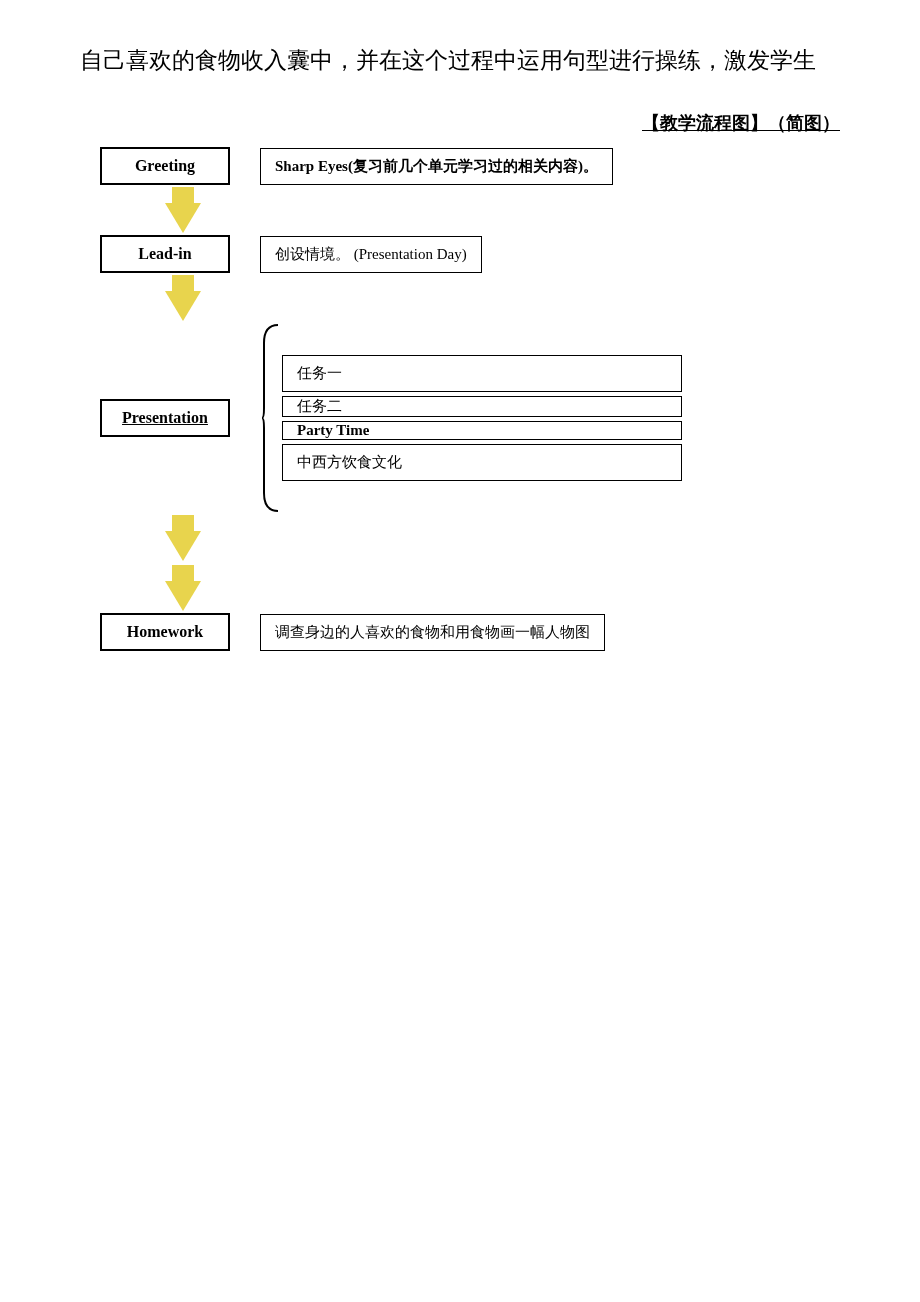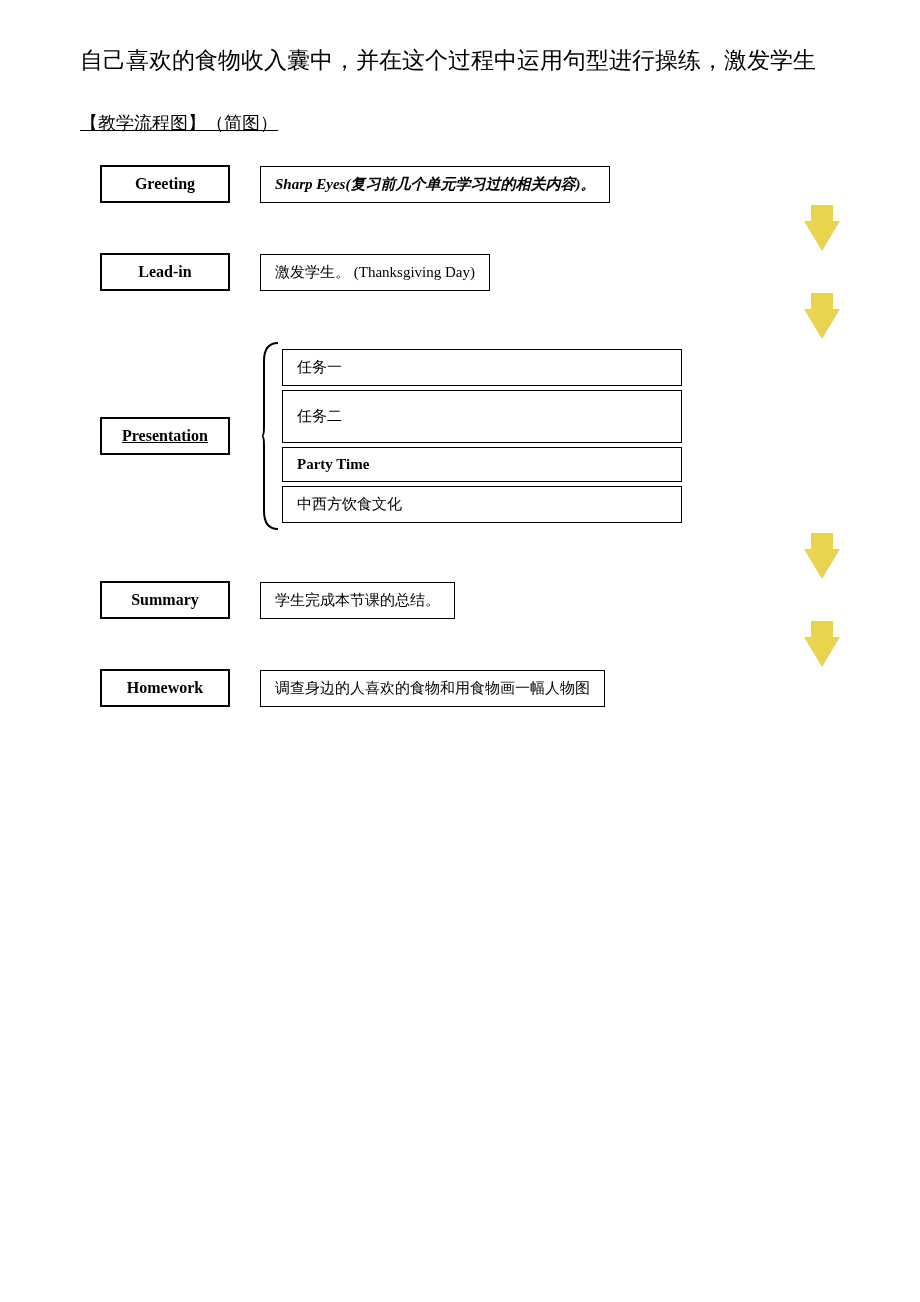--- a/index.html
+++ b/index.html
@@ -18,32 +18,33 @@
     }
 
     .intro-text {
       font-size: 23px;
       line-height: 1.8;
       margin-bottom: 30px;
     }
 
     .section-title {
       font-size: 18px;
-      font-weight: normal;
-      margin-bottom: 30px;
+      font-weight: bold;
+      margin-bottom: 12px;
+      text-align: right;
     }
 
     .underline-bold {
       text-decoration: underline;
     }
 
     .flowchart {
       display: flex;
       flex-direction: column;
-      align-items: flex-end;
+      align-items: flex-start;
       margin-left: 20px;
     }
 
     .flow-box {
       border: 2px solid #000;
       padding: 8px 18px;
       font-weight: bold;
       font-size: 16px;
       min-width: 130px;
       text-align: center;
@@ -78,21 +79,20 @@
     .right-box {
       border: 1.5px solid #000;
       padding: 8px 14px;
       font-size: 15px;
       background: #fff;
       margin-left: 30px;
     }
 
     .right-box-bold {
       font-weight: bold;
-      font-style: italic;
     }
 
     .node-and-right {
       display: flex;
       flex-direction: row;
       align-items: center;
       width: 100%;
     }
   </style>
 </head>
@@ -120,21 +120,21 @@
   <div class="arrow-wrapper">
     <div class="arrow-stem"></div>
     <div class="arrow-down"></div>
   </div>
 
   <div class="node-and-right">
     <div class="flow-box">
       <span>Lead-in</span>
     </div>
     <div class="right-box">
-      <span>激发学生。  (Thanksgiving Day)</span>
+      <span>创设情境。  (Presentation Day)</span>
     </div>
   </div>
 
   <div class="arrow-wrapper">
     <div class="arrow-stem"></div>
     <div class="arrow-down"></div>
   </div>
 
   <div class="node-and-right" style="align-items:stretch;">
     <div style="display:flex;align-items:center;text-decoration:underline;">
@@ -144,46 +144,38 @@
     </div>
     <div style="display:flex;align-items:center;margin-left:30px;position:relative;">
 
       <svg width="20" height="190" viewBox="0 0 20 190" style="margin-right:2px;">
         <path d="M18,2 Q4,2 4,20 L4,85 Q4,95 2,95 Q4,95 4,105 L4,170 Q4,188 18,188" stroke="#000" stroke-width="2" fill="none"></path>
       </svg>
       <div style="display:flex;flex-direction:column;gap:4px;">
         <div class="sub-box" style="border:1.5px solid #000;padding:8px 14px;font-size:15px;background:#fff;min-width:400px;">
           <span>任务一</span>
         </div>
-        <div class="sub-box" style="border:1.5px solid #000;padding:16px 14px;font-size:15px;background:#fff;min-width:400px;">
+        <div class="sub-box" style="border:1.5px solid #000;padding:0 14px;font-size:15px;background:#fff;min-width:400px;">
           <span>任务二</span>
         </div>
-        <div class="sub-box" style="border:1.5px solid #000;padding:8px 14px;font-size:15px;background:#fff;min-width:400px;font-weight:bold;">
+        <div class="sub-box" style="border:1.5px solid #000;padding:0 14px;font-size:15px;background:#fff;min-width:400px;font-weight:bold;">
           <span>Party Time</span>
         </div>
         <div class="sub-box" style="border:1.5px solid #000;padding:8px 14px;font-size:15px;background:#fff;min-width:400px;font-family:Liberation Serif, serif;">
           <span>中西方饮食文化</span>
         </div>
       </div>
     </div>
   </div>
 
   <div class="arrow-wrapper">
     <div class="arrow-stem"></div>
     <div class="arrow-down"></div>
   </div>
 
-  <div class="node-and-right">
-    <div class="flow-box">
-      <span>Summary</span>
-    </div>
-    <div class="right-box">
-      <span>学生完成本节课的总结。</span>
-    </div>
-  </div>
 
   <div class="arrow-wrapper">
     <div class="arrow-stem"></div>
     <div class="arrow-down"></div>
   </div>
 
   <div class="node-and-right">
     <div class="flow-box">
       <span>Homework</span>
     </div>

